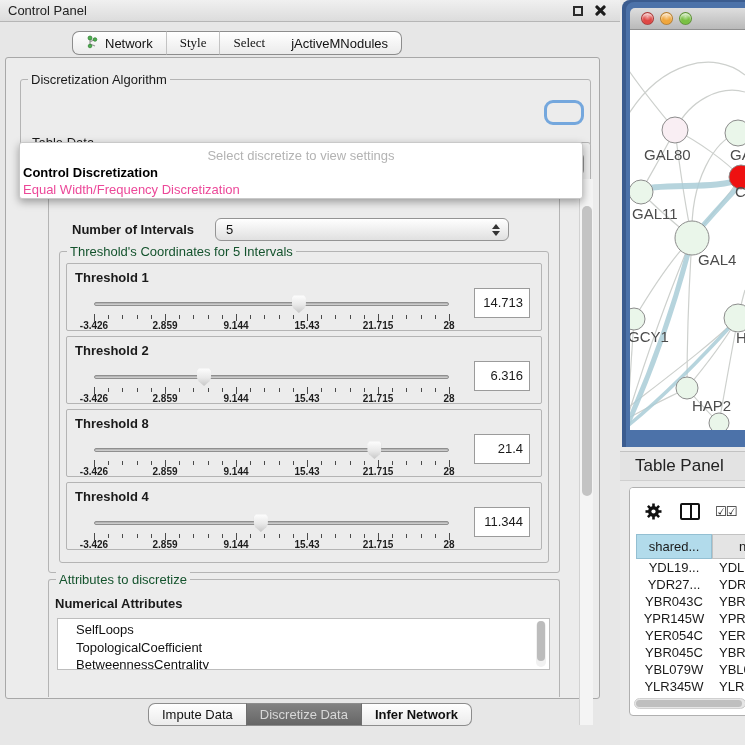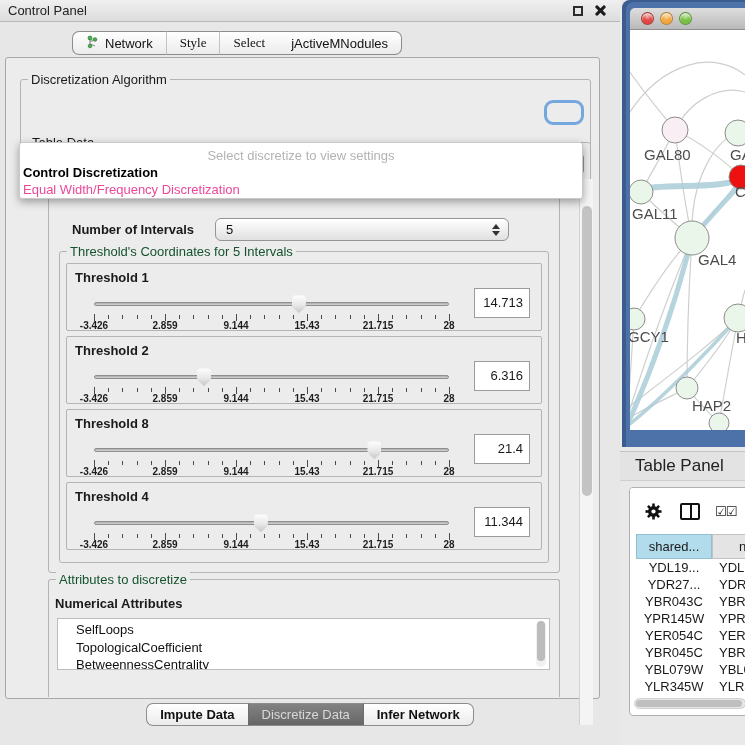--- a/index.html
+++ b/index.html
@@ -384,21 +384,21 @@
     </div>
 
     <div class="vscroll">
         <div class="vth"></div>
       </div>
 
   </div>
 
   <div class="bottom-tabbar">
     <div class="seg first" style="height:23px;">
-        <span style="font-weight:bold;">Impute Data</span>
+        <span style="font-weight:normal;">Impute Data</span>
       </div>
     <div class="seg dark" style="height:23px;">
         <span>Discretize Data</span>
       </div>
     <div class="seg last" style="height:23px;">
         <span style="font-weight:bold;">Infer Network</span>
       </div>
   </div>
 
   <div class="right-bg"></div>

